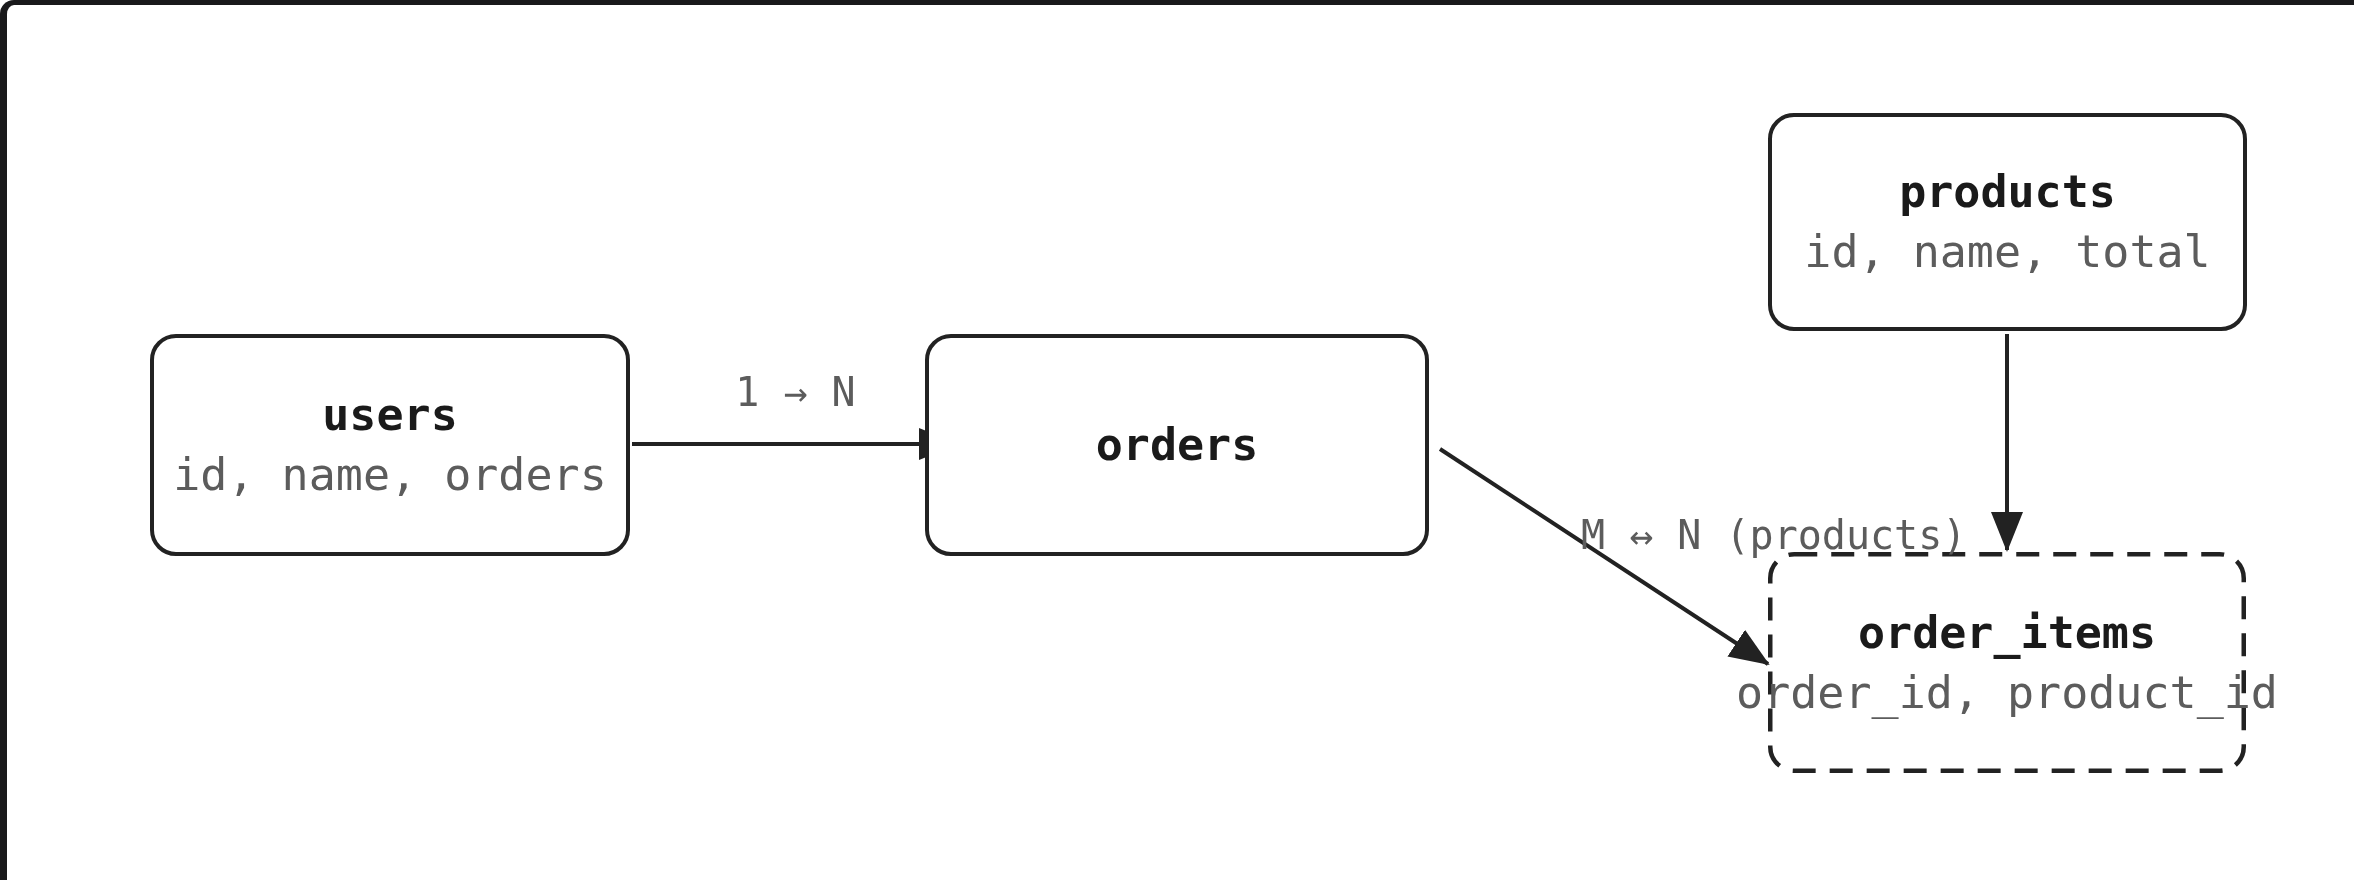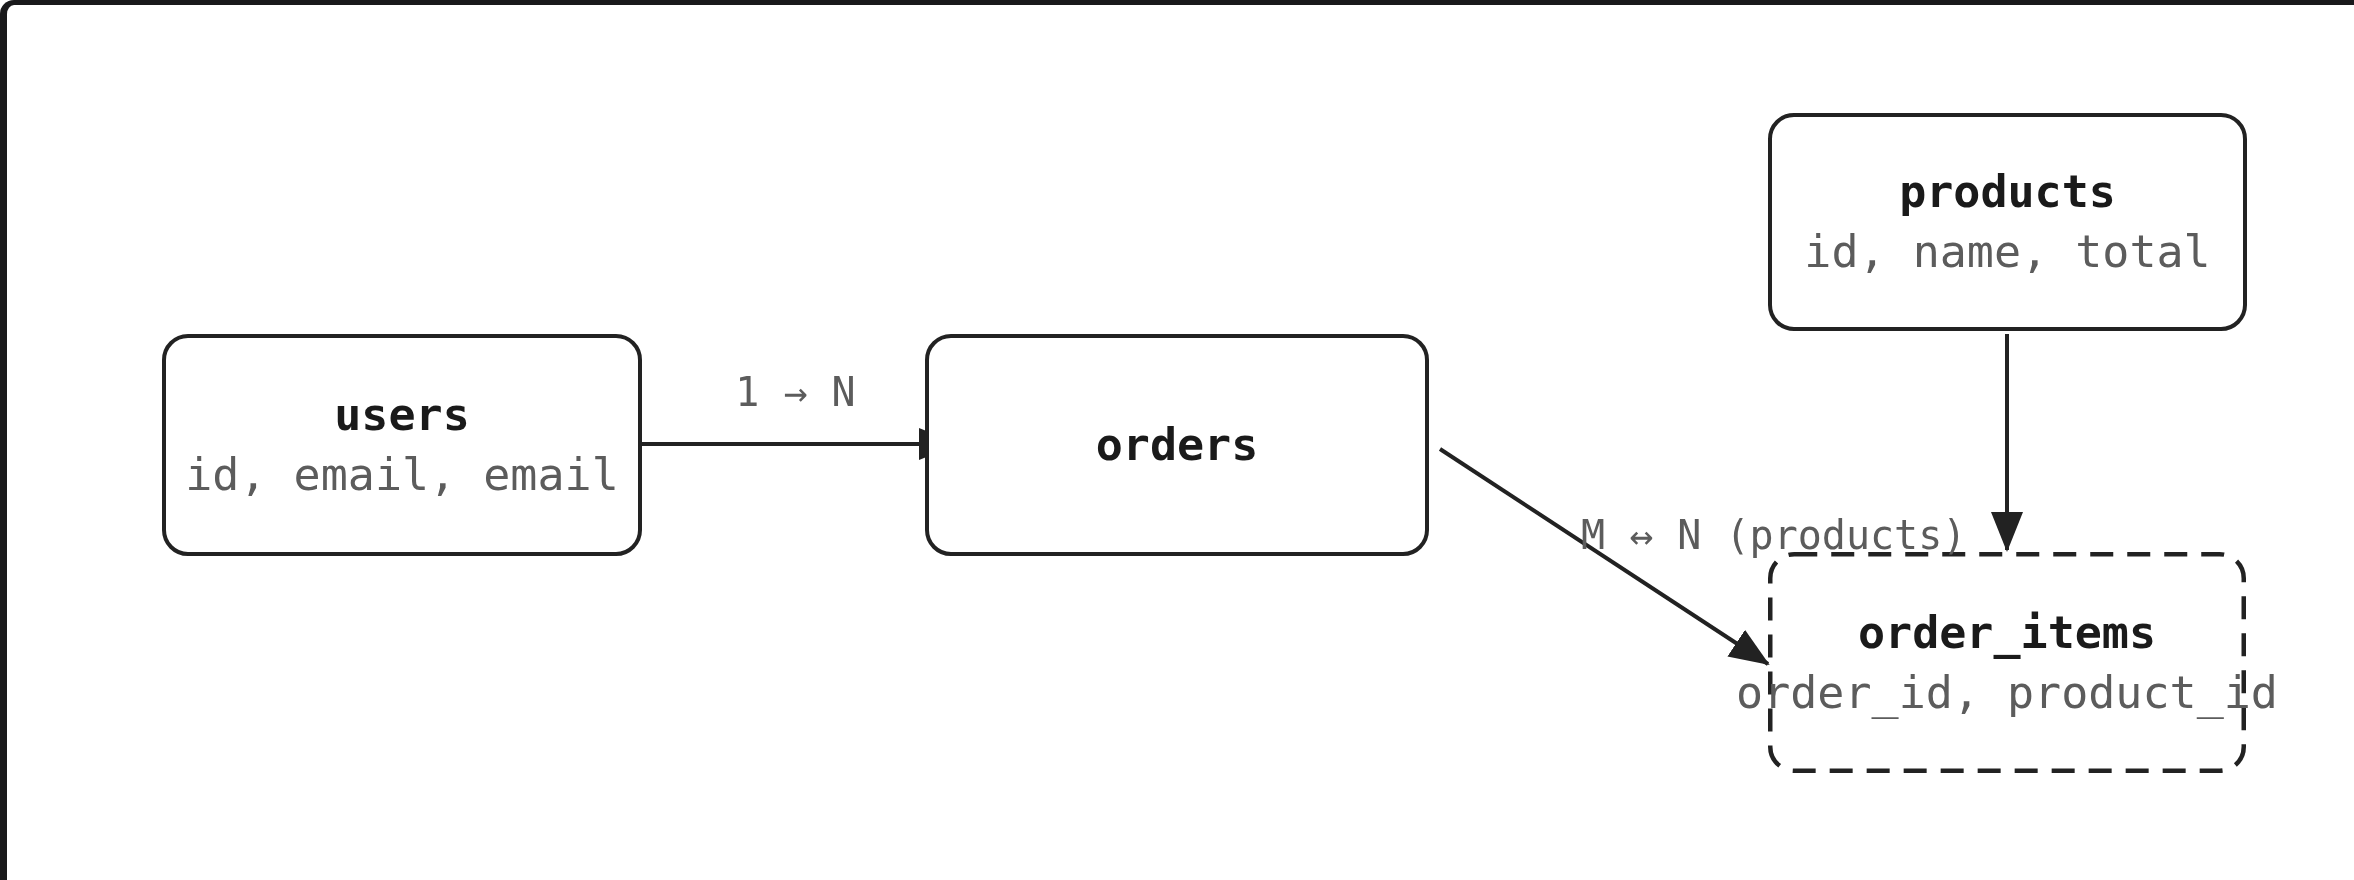--- a/index.html
+++ b/index.html
@@ -59,21 +59,21 @@
     color: #5c5c5c;
     white-space: nowrap;
   }
   .rel-label {
     position: absolute;
     font-size: 40px;
     line-height: 46px;
     color: #5c5c5c;
     white-space: nowrap;
   }
-  #entity-users    { left: 155px;  top: 329px; width: 480px; height: 222px; }
+  #entity-users    { left: 143px;  top: 329px; width: 480px; height: 222px; }
   #entity-orders   { left: 918px;  top: 329px; width: 504px; height: 222px; }
   #entity-products { left: 1761px; top: 108px; width: 479px; height: 218px; }
   #entity-order-items { left: 1761px; top: 547px; width: 478px; height: 221px; }
   #label-users-orders { left: 623px; top: 348px; width: 331px; text-align: center; margin-top: 16px; }
   #label-orders-order-items { left: 1574px; top: 507px; }
 </style>
 </head>
 <body>
 
 <div class="canvas">
@@ -89,21 +89,21 @@
 
     <line x1="625" y1="439" x2="950" y2="439" stroke="#222222" stroke-width="4" marker-end="url(#arrowhead)"></line>
 
     <line x1="2000" y1="329" x2="2000" y2="545" stroke="#222222" stroke-width="4" marker-end="url(#arrowhead)"></line>
 
     <line x1="1433" y1="444" x2="1761" y2="659" stroke="#222222" stroke-width="4" marker-end="url(#arrowhead)"></line>
   </svg>
 
   <div id="entity-users" class="entity solid">
     <span class="entity-title">users</span>
-    <span class="entity-fields">id, email, email</span>
+    <span class="entity-fields">id, name, orders</span>
   </div>
 
   <div id="entity-orders" class="entity solid">
     <span class="entity-title">orders</span>
   </div>
 
   <div id="entity-products" class="entity solid">
     <span class="entity-title">products</span>
     <span class="entity-fields">id, name, total</span>
   </div>

